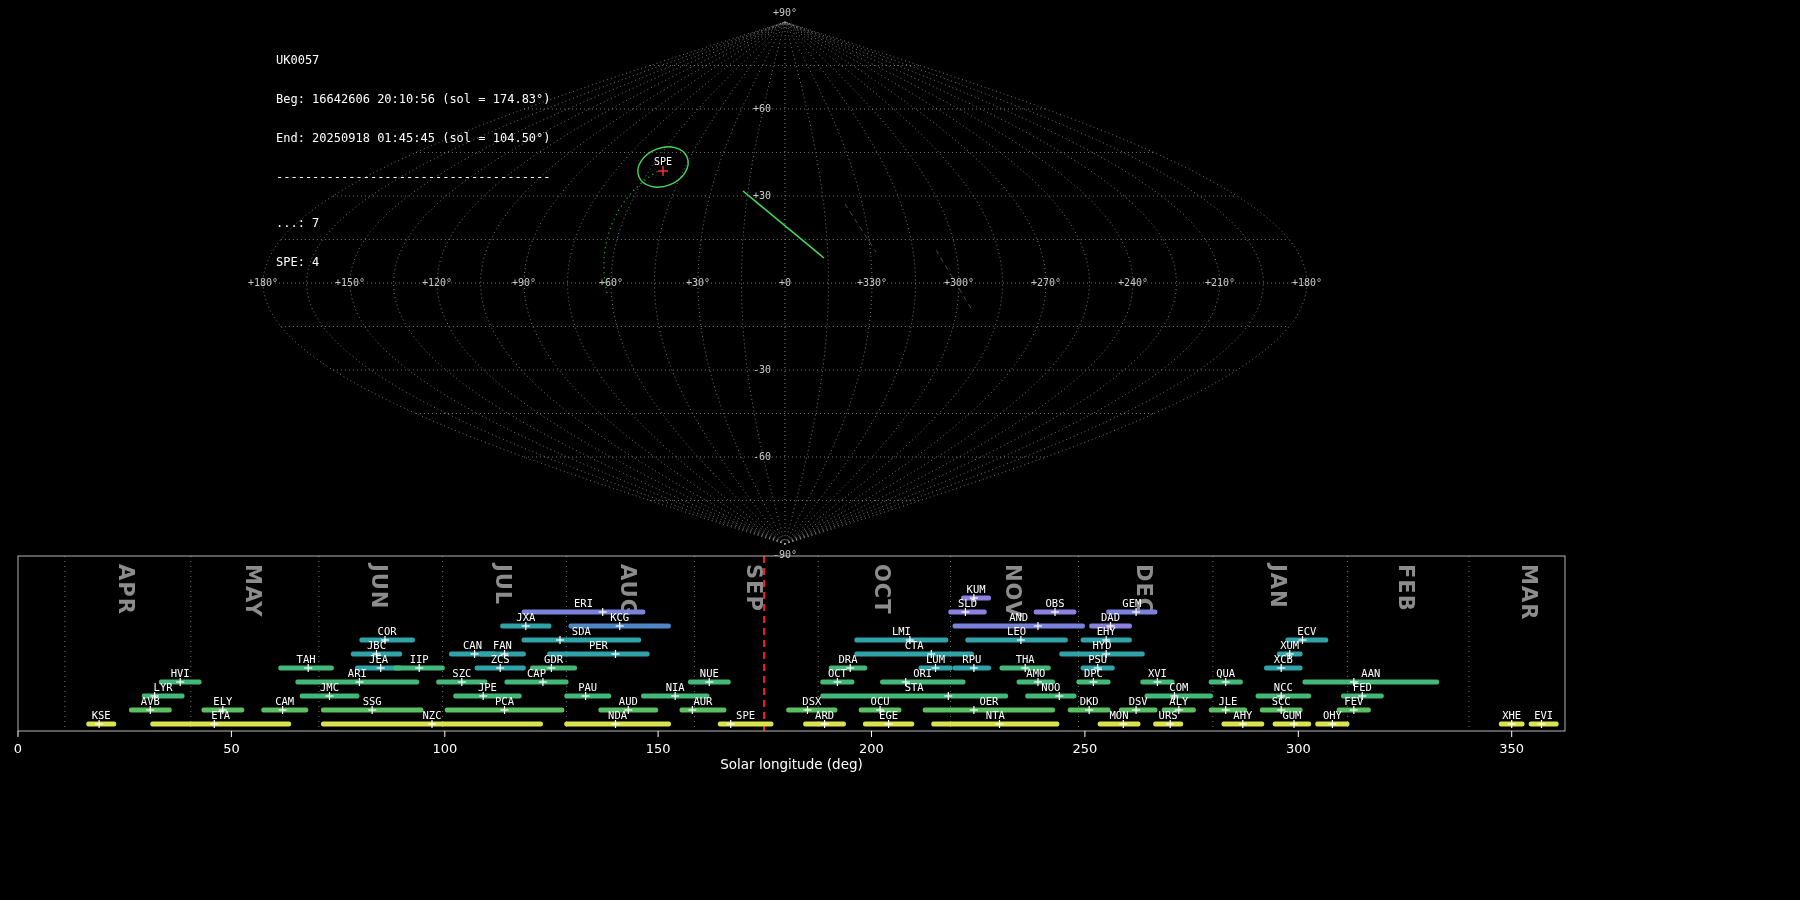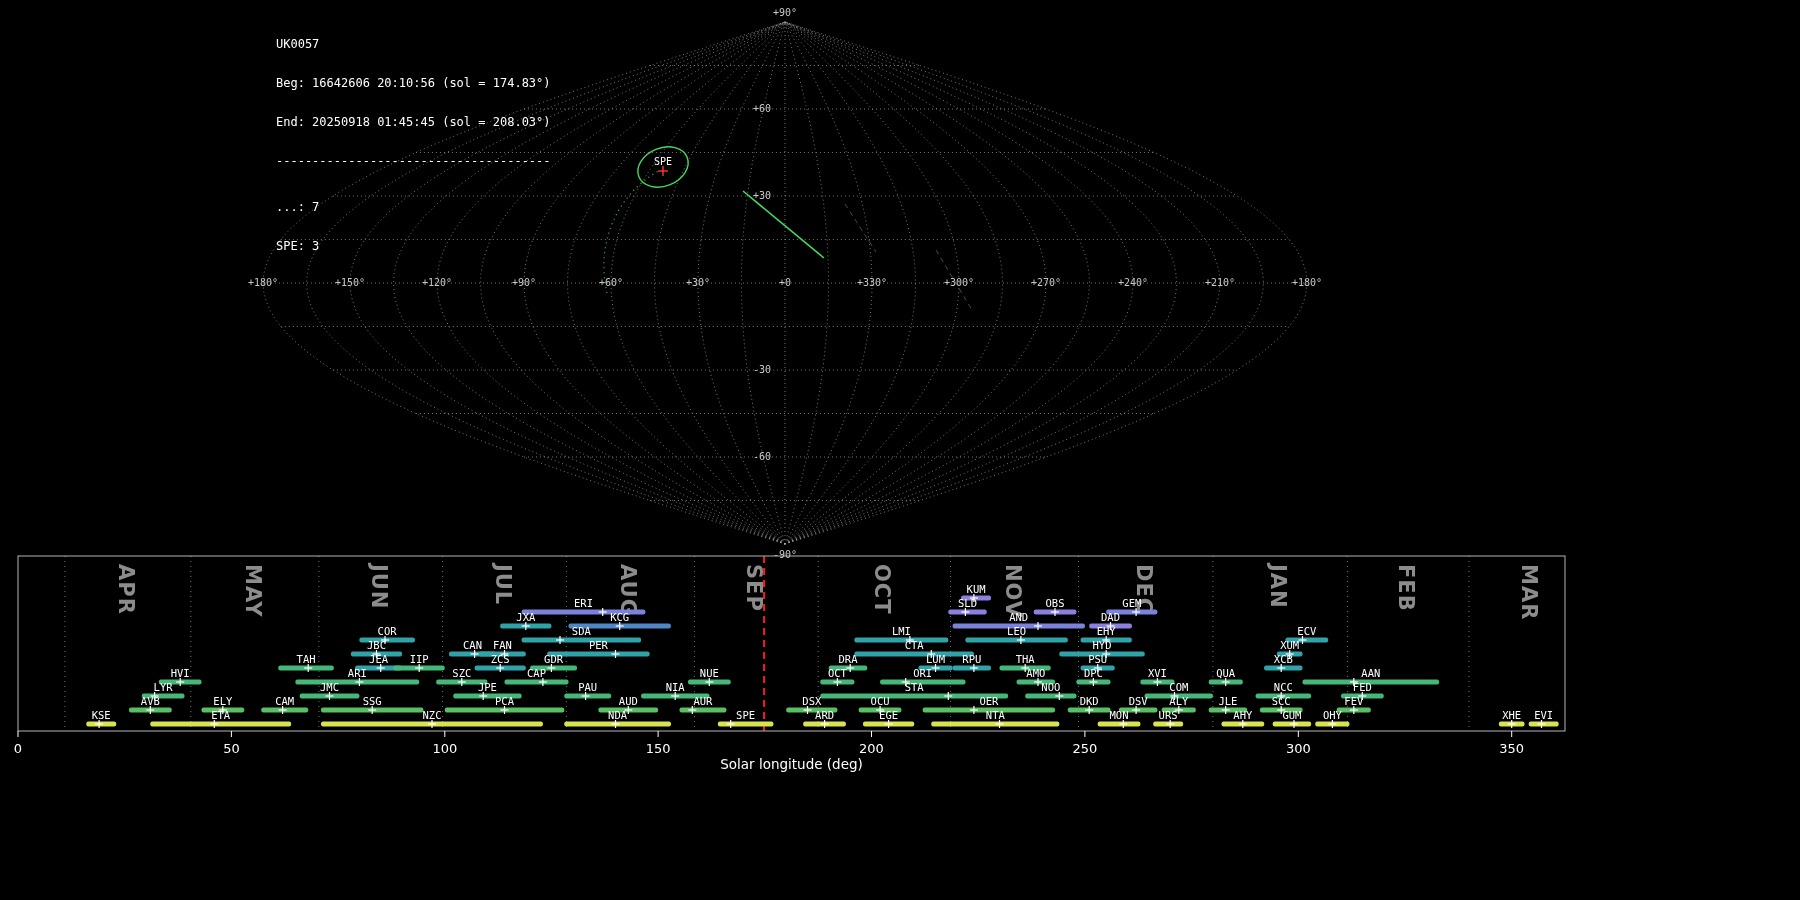--- a/index.html
+++ b/index.html
@@ -1,19 +1,19 @@
 <!DOCTYPE html>
 <html><head>
 <meta charset="utf-8">
 <style>
   html,body{margin:0;padding:0;background:#000;}
   .page{position:relative;width:1800px;height:900px;background:#000;overflow:hidden;
         font-family:"DejaVu Sans",sans-serif;}
   #plot{position:absolute;left:0;top:0;}
-  .info-block{position:absolute;left:276px;top:12px;z-index:5;color:#fff;
+  .info-block{position:absolute;left:276px;top:28px;z-index:5;color:#fff;
               font:12px/13px "DejaVu Sans Mono",monospace;white-space:pre;}
   .info-block .gap{margin-top:7px;}
   
   .grid{stroke:#a8a8a8;stroke-width:1;stroke-dasharray:1 3;opacity:.7;fill:none;}
   .maplabel{fill:#c8c8c8;font:10px "DejaVu Sans Mono",monospace;}
   .month{fill:#8c8c8c;font:700 21px "DejaVu Sans",sans-serif;letter-spacing:1px;}
   .tick{fill:#fff;font:13px "DejaVu Sans",sans-serif;}
   .xlabel{fill:#fff;font:13.5px "DejaVu Sans",sans-serif;}
   .code{fill:#fff;font:10.5px "DejaVu Sans Mono",monospace;}
   .border{stroke:#b4b4b4;stroke-width:1;fill:none;}
@@ -470,18 +470,18 @@
       <text x="1084.9" y="753" class="tick" text-anchor="middle">250</text>
       <line x1="1298.3" y1="731" x2="1298.3" y2="737" stroke="#fff" stroke-width="1"></line>
       <text x="1298.3" y="753" class="tick" text-anchor="middle">300</text>
       <line x1="1511.7" y1="731" x2="1511.7" y2="737" stroke="#fff" stroke-width="1"></line>
       <text x="1511.7" y="753" class="tick" text-anchor="middle">350</text>
       <text x="791.5" y="769" class="xlabel" text-anchor="middle">Solar longitude (deg)</text>
     </svg>
   <div class="info-block">
     <div>UK0057</div>
     <div>Beg: 16642606 20:10:56 (sol = 174.83°)</div>
-    <div>End: 20250918 01:45:45 (sol = 208.03°)</div>
+    <div>End: 20250918 01:45:45 (sol = 104.50°)</div>
     <div>--------------------------------------</div>
     <div class="gap">...: 7</div>
-    <div>SPE: 3</div>
+    <div>SPE: 4</div>
   </div>
 </div>
 
 </body></html>

